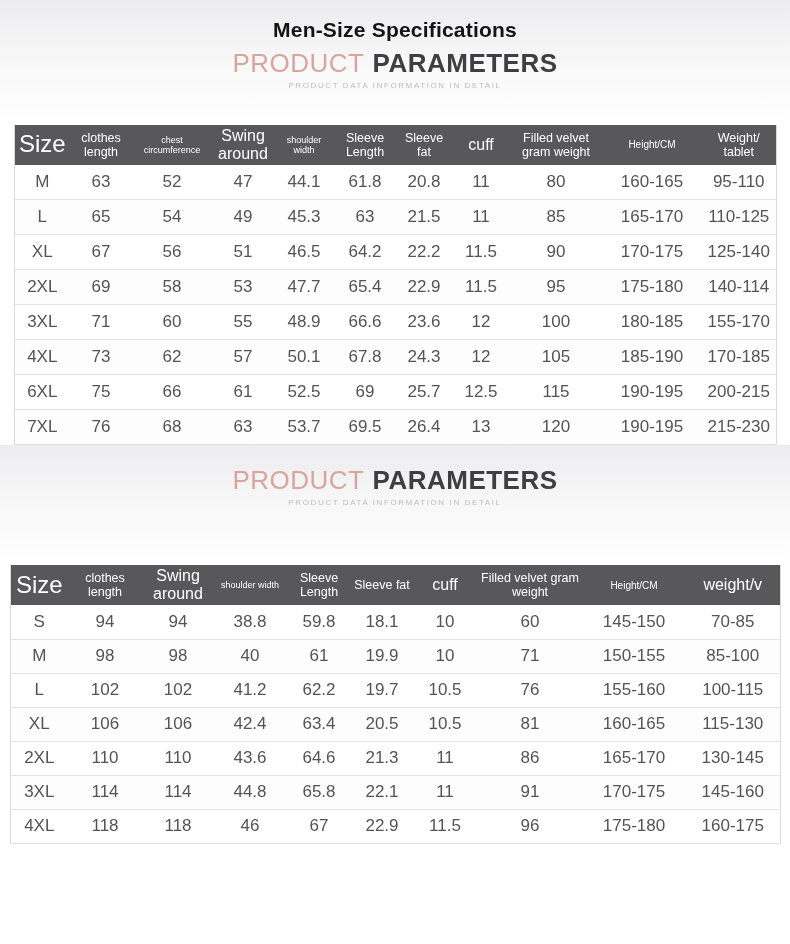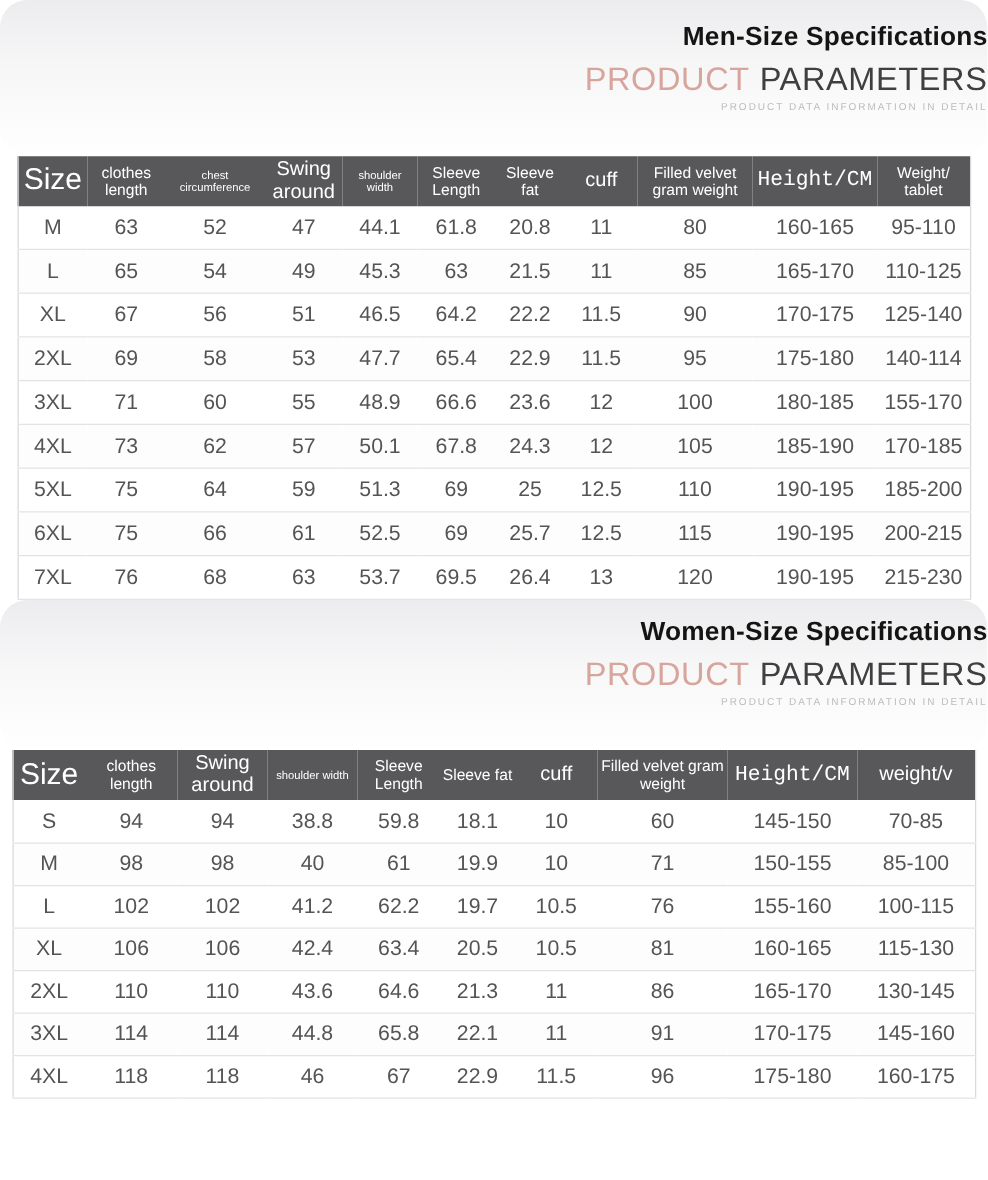--- a/index.html
+++ b/index.html
@@ -10,32 +10,31 @@
   *{ box-sizing:border-box; }
   html,body{ margin:0; padding:0; }
   body{
     width:790px; height:944px;
     background:#ffffff;
     font-family:"Liberation Sans", sans-serif;
     overflow:hidden;
   }
   .section-header{
     background:linear-gradient(180deg,#ececee 0%,#f7f7f8 45%,#ffffff 100%);
-    text-align:right;
-    border-radius:22px;
+    text-align:center;
   }
   .section-header.men{ height:125px; padding-top:18px; }
   .section-header.women{ height:120px; padding-top:14px; }
   .section-title{
     font-size:21px; font-weight:700; color:#141414;
     letter-spacing:0.2px;
   }
   .banner{ margin-top:8px; font-size:26px; letter-spacing:0.5px; line-height:1; }
   .banner .w1{ color:var(--accent); margin-right:8px; }
-  .banner .w2{ color:var(--dark); }
+  .banner .w2{ color:var(--dark);font-weight:bold; }
   .banner-sub{
     margin-top:5px; font-size:8px; color:#bcbcbc; letter-spacing:1.6px;
   }
   .spec-table{
     border-collapse:collapse; table-layout:fixed;
     margin:0 auto; background:#fff;
     border-left:1px solid #d9d9d9; border-right:1px solid #d9d9d9;
     border-bottom:1px solid #cfcfcf;
   }
   .men-table{ width:762px; }
@@ -52,21 +51,21 @@
     font-size:17px; color:#545456;
     border-bottom:1px solid #e3e3e4;
     padding:0 1px;
   }
   .men-table td{ height:35px; }
   .women-table td{ height:34px; }
   .spec-table tbody tr:nth-child(even) td{ background:#fdfdfd; }
   th.h-xl{ font-size:24px; }
   th.h-lg{ font-size:16px; }
   th.h-md{ font-size:12.5px; }
-  th.h-md1{ font-size:17px; white-space:nowrap;font-family:Liberation Mono, monospace; }
+  th.h-md1{ font-size:10px; white-space:nowrap; }
   th.h-lg1{ font-size:16px; white-space:nowrap; }
   th.h-sm{ font-size:9px; }
   
   .men-table th:nth-child(1), .men-table td:nth-child(1){ width:56px; }
   .men-table th:nth-child(2), .men-table td:nth-child(2){ width:62px; }
   .men-table th:nth-child(3), .men-table td:nth-child(3){ width:80px; }
   .men-table th:nth-child(4), .men-table td:nth-child(4){ width:62px; }
   .men-table th:nth-child(5), .men-table td:nth-child(5){ width:60px; }
   .men-table th:nth-child(6), .men-table td:nth-child(6){ width:62px; }
   .men-table th:nth-child(7), .men-table td:nth-child(7){ width:56px; }
@@ -186,33 +185,20 @@
         <td>57</td>
         <td>50.1</td>
         <td>67.8</td>
         <td>24.3</td>
         <td>12</td>
         <td>105</td>
         <td>185-190</td>
         <td>170-185</td>
       </tr>
       <tr>
-        <td>5XL</td>
-        <td>75</td>
-        <td>64</td>
-        <td>59</td>
-        <td>51.3</td>
-        <td>69</td>
-        <td>25</td>
-        <td>12.5</td>
-        <td>110</td>
-        <td>190-195</td>
-        <td>185-200</td>
-      </tr>
-      <tr>
         <td>6XL</td>
         <td>75</td>
         <td>66</td>
         <td>61</td>
         <td>52.5</td>
         <td>69</td>
         <td>25.7</td>
         <td>12.5</td>
         <td>115</td>
         <td>190-195</td>
@@ -228,21 +214,20 @@
         <td>26.4</td>
         <td>13</td>
         <td>120</td>
         <td>190-195</td>
         <td>215-230</td>
       </tr>
     </tbody>
 </table>
 
 <div class="section-header women">
-  <div class="section-title">Women-Size Specifications</div>
   <div class="banner">
     <span class="w1">PRODUCT</span><span class="w2">PARAMETERS</span>
   </div>
   <div class="banner-sub">PRODUCT DATA INFORMATION IN DETAIL</div>
 </div>
 
 <table class="spec-table women-table">
   <thead>
     <tr>
         <th class="h-xl">Size</th>

